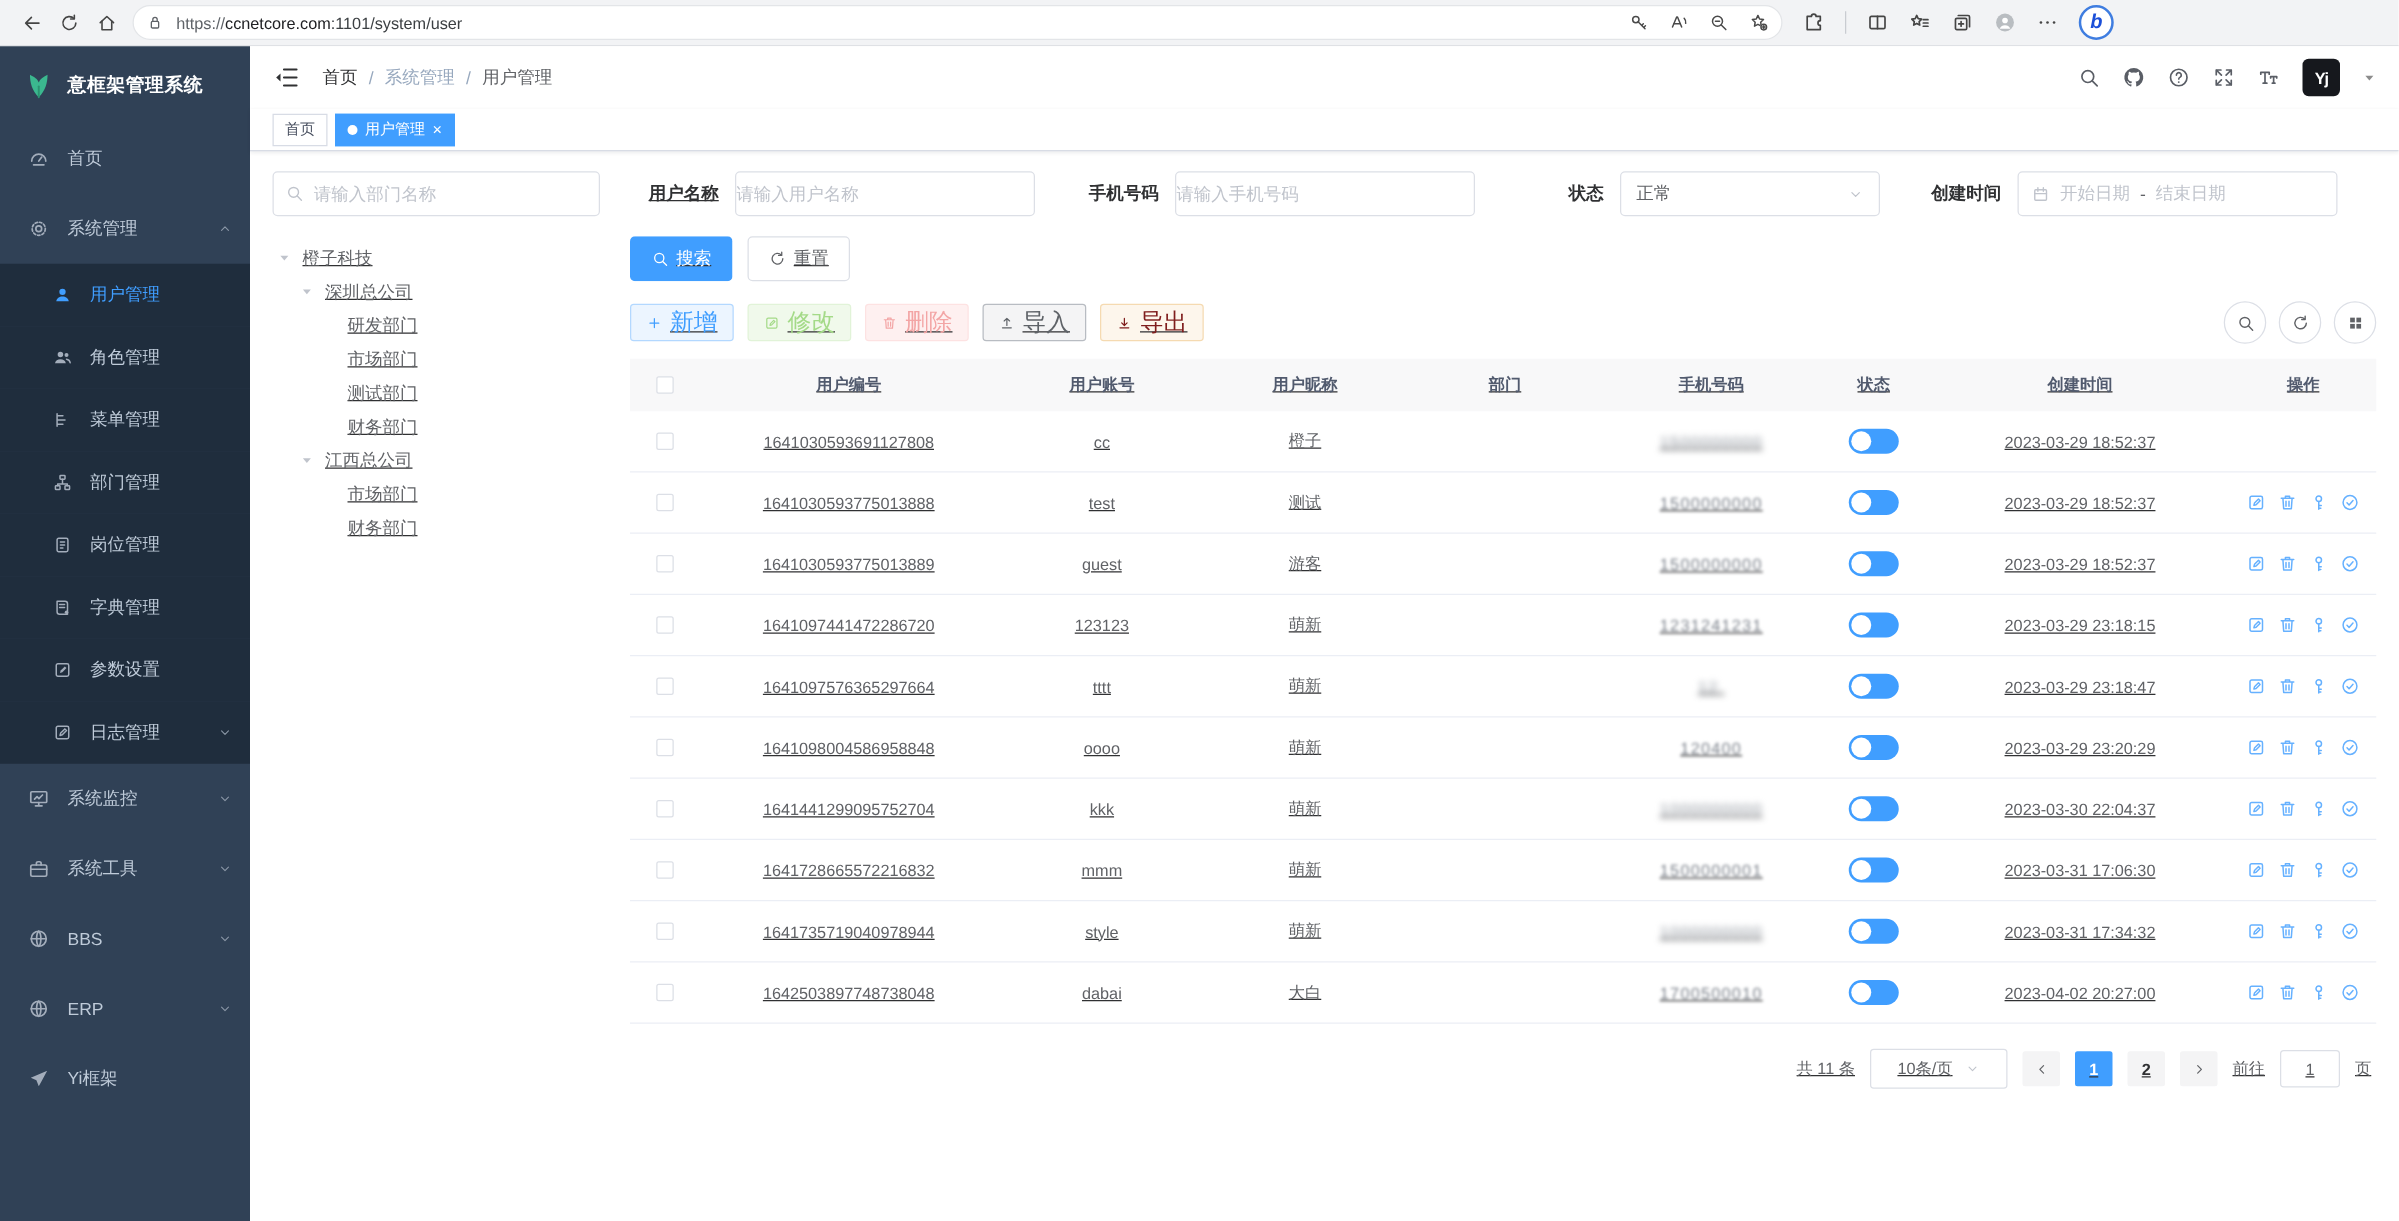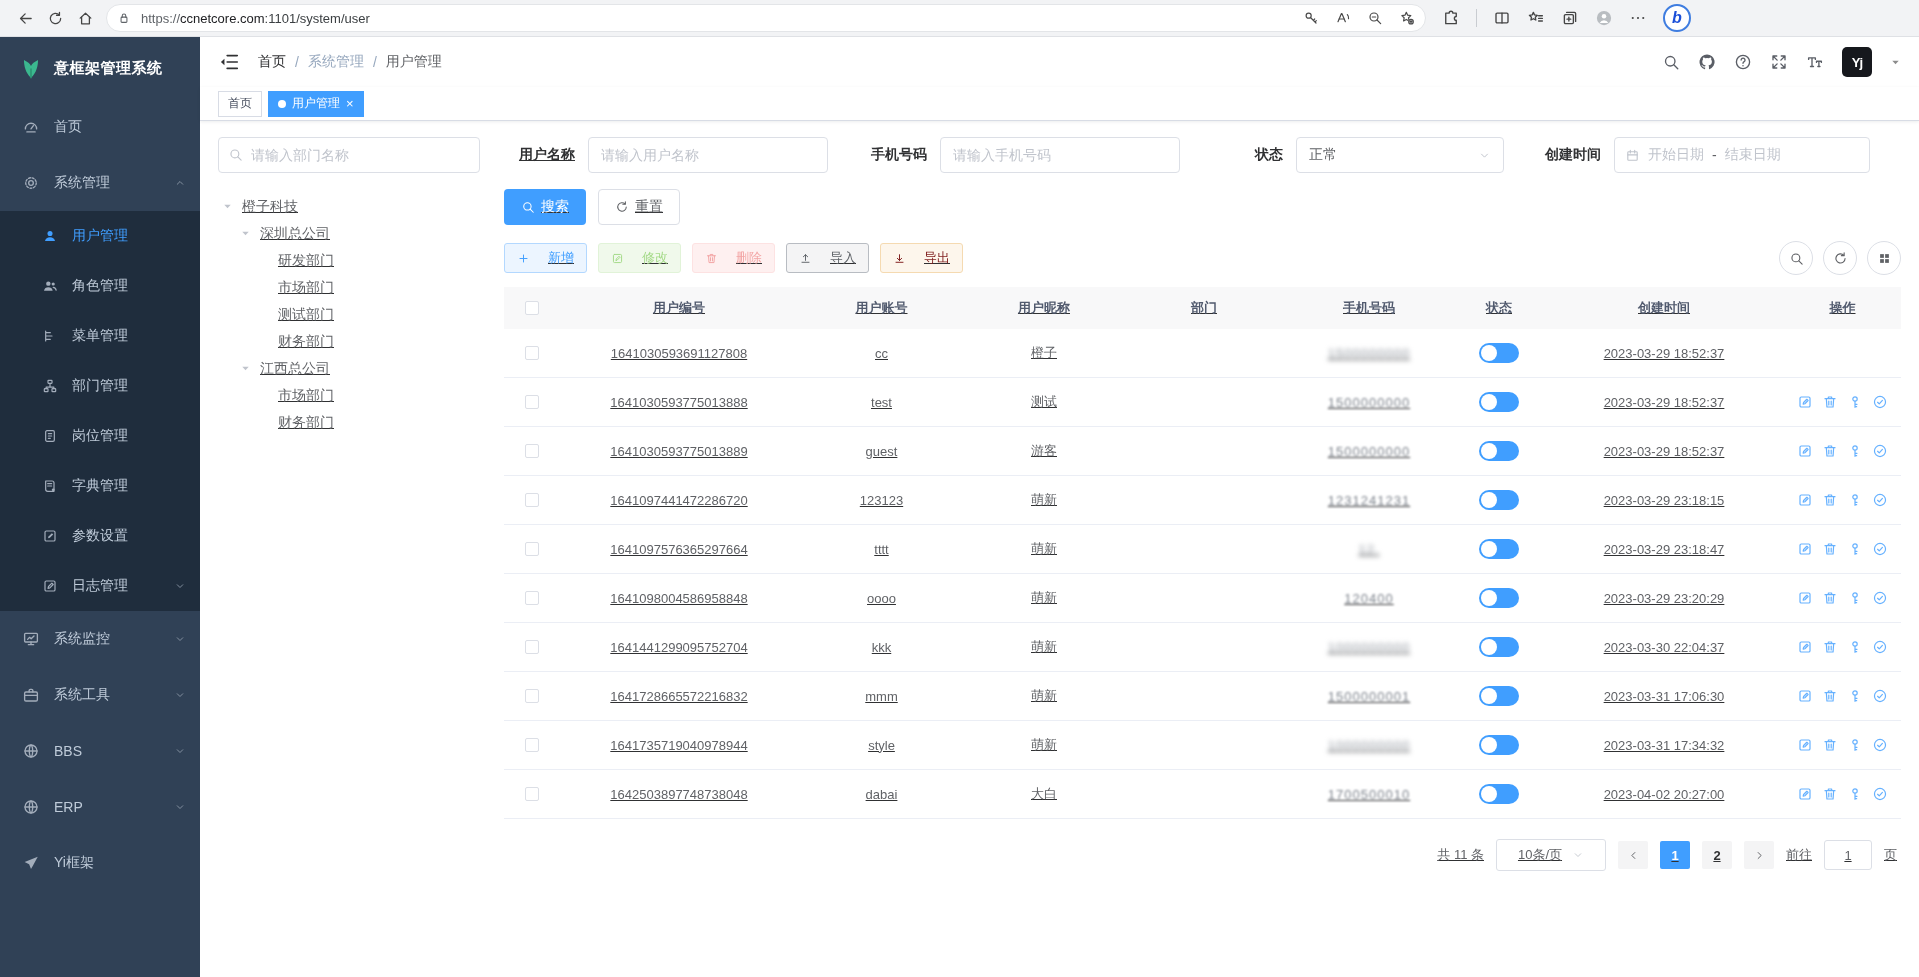--- a/index.html
+++ b/index.html
@@ -60,21 +60,21 @@
   .tab { height:26px; display:inline-flex; align-items:center; gap:6px; padding:0 9px; border:1px solid #d8dce5; background:#fff; color:#495060; font-size:12px; cursor:pointer; }
   .tab.active { background:#409eff; border-color:#409eff; color:#fff; }
   .tab .dot { width:8px; height:8px; border-radius:50%; background:#fff; }
   .tab .close { font-size:13px; line-height:1; }
 
   .content { flex:1; padding:16px 18px 0 18px; overflow:hidden; }
 
   
   .filters { display:flex; align-items:center; margin-bottom:16px; }
   .inputbox { position:relative; }
-  .inputbox input { height:36px; border:1px solid #dcdfe6; border-radius:4px; font-size:14px; color:#3b82f6; padding:0 12px; width:100%; outline:none; font-family:inherit; }
+  .inputbox input { height:36px; border:1px solid #dcdfe6; border-radius:4px; font-size:14px; color:#3b82f6; padding:0 0; width:100%; outline:none; font-family:inherit; }
   .inputbox input::placeholder { color:#c0c4cc; }
   .dept-search { width:262px; }
   .dept-search input { padding-left:32px; }
   .dept-search .in-ic { position:absolute; left:10px; top:10px; width:15px; height:15px; color:#c0c4cc; }
   .dept-search .in-ic svg { width:15px; height:15px; }
   .flabel { font-weight:bold; color:#303133; margin:0 13px; white-space:nowrap; }
   .g-user { margin-left:26px; } .g-user .inputbox { width:240px; }
   .g-phone { margin-left:30px; } .g-phone .inputbox { width:240px; }
   .g-status { margin-left:62px; }
   .selectbox { width:208px; height:36px; border:1px solid #dcdfe6; border-radius:4px; display:flex; align-items:center; padding:0 12px; color:#606266; cursor:pointer; }
@@ -93,21 +93,21 @@
   .tnode .tcaret svg { width:11px; height:11px; }
   .right-panel { flex:1; min-width:0; }
 
   .search-btns { display:flex; gap:12px; margin-bottom:16px; }
   .btn { display:inline-flex; align-items:center; gap:6px; border-radius:4px; font-size:14px; cursor:pointer; border:1px solid transparent; font-family:inherit; }
   .btn svg { width:14px; height:14px; }
   .btn-search { height:36px; padding:0 16px; background:#409eff; color:#fff;justify-content:center; }
   .btn-reset { height:36px; padding:0 16px; background:#fff; color:#606266; border-color:#dcdfe6; }
 
   .toolbar { display:flex; align-items:center; margin-bottom:12px; }
-  .tbtn { height:30px; padding:0 12px; border-radius:3px; font-size:13px; display:inline-flex; align-items:center; gap:18px; margin-right:11px; border:1px solid; cursor:pointer; font-family:inherit; }
+  .tbtn { height:30px; padding:0 12px; border-radius:3px; font-size:19px; display:inline-flex; align-items:center; gap:6px; margin-right:11px; border:1px solid; cursor:pointer; font-family:inherit; }
   .tbtn svg { width:13px; height:13px; }
   .tbtn-primary { background:#ecf5ff; border-color:#b3d8ff; color:#409eff; }
   .tbtn-success { background:#f0f9eb; border-color:#e1f3d8; color:#a4da88; }
   .tbtn-danger  { background:#fef0f0; border-color:#fde2e2; color:#f3a5a5; }
   .tbtn-default { background:#f4f4f5; border-color:#b8bcc2; color:#5f6368; }
   .tbtn-warning { background:#fdf6ec; border-color:#f5dab1; color:#7f1d1d; }
   .tool-right { margin-left:auto; display:flex; gap:10px; }
   .circ { width:34px; height:34px; border-radius:50%; border:1px solid #dcdfe6; background:#fff; display:flex; align-items:center; justify-content:center; color:#606266; cursor:pointer; }
   .circ svg { width:15px; height:15px; }
 

